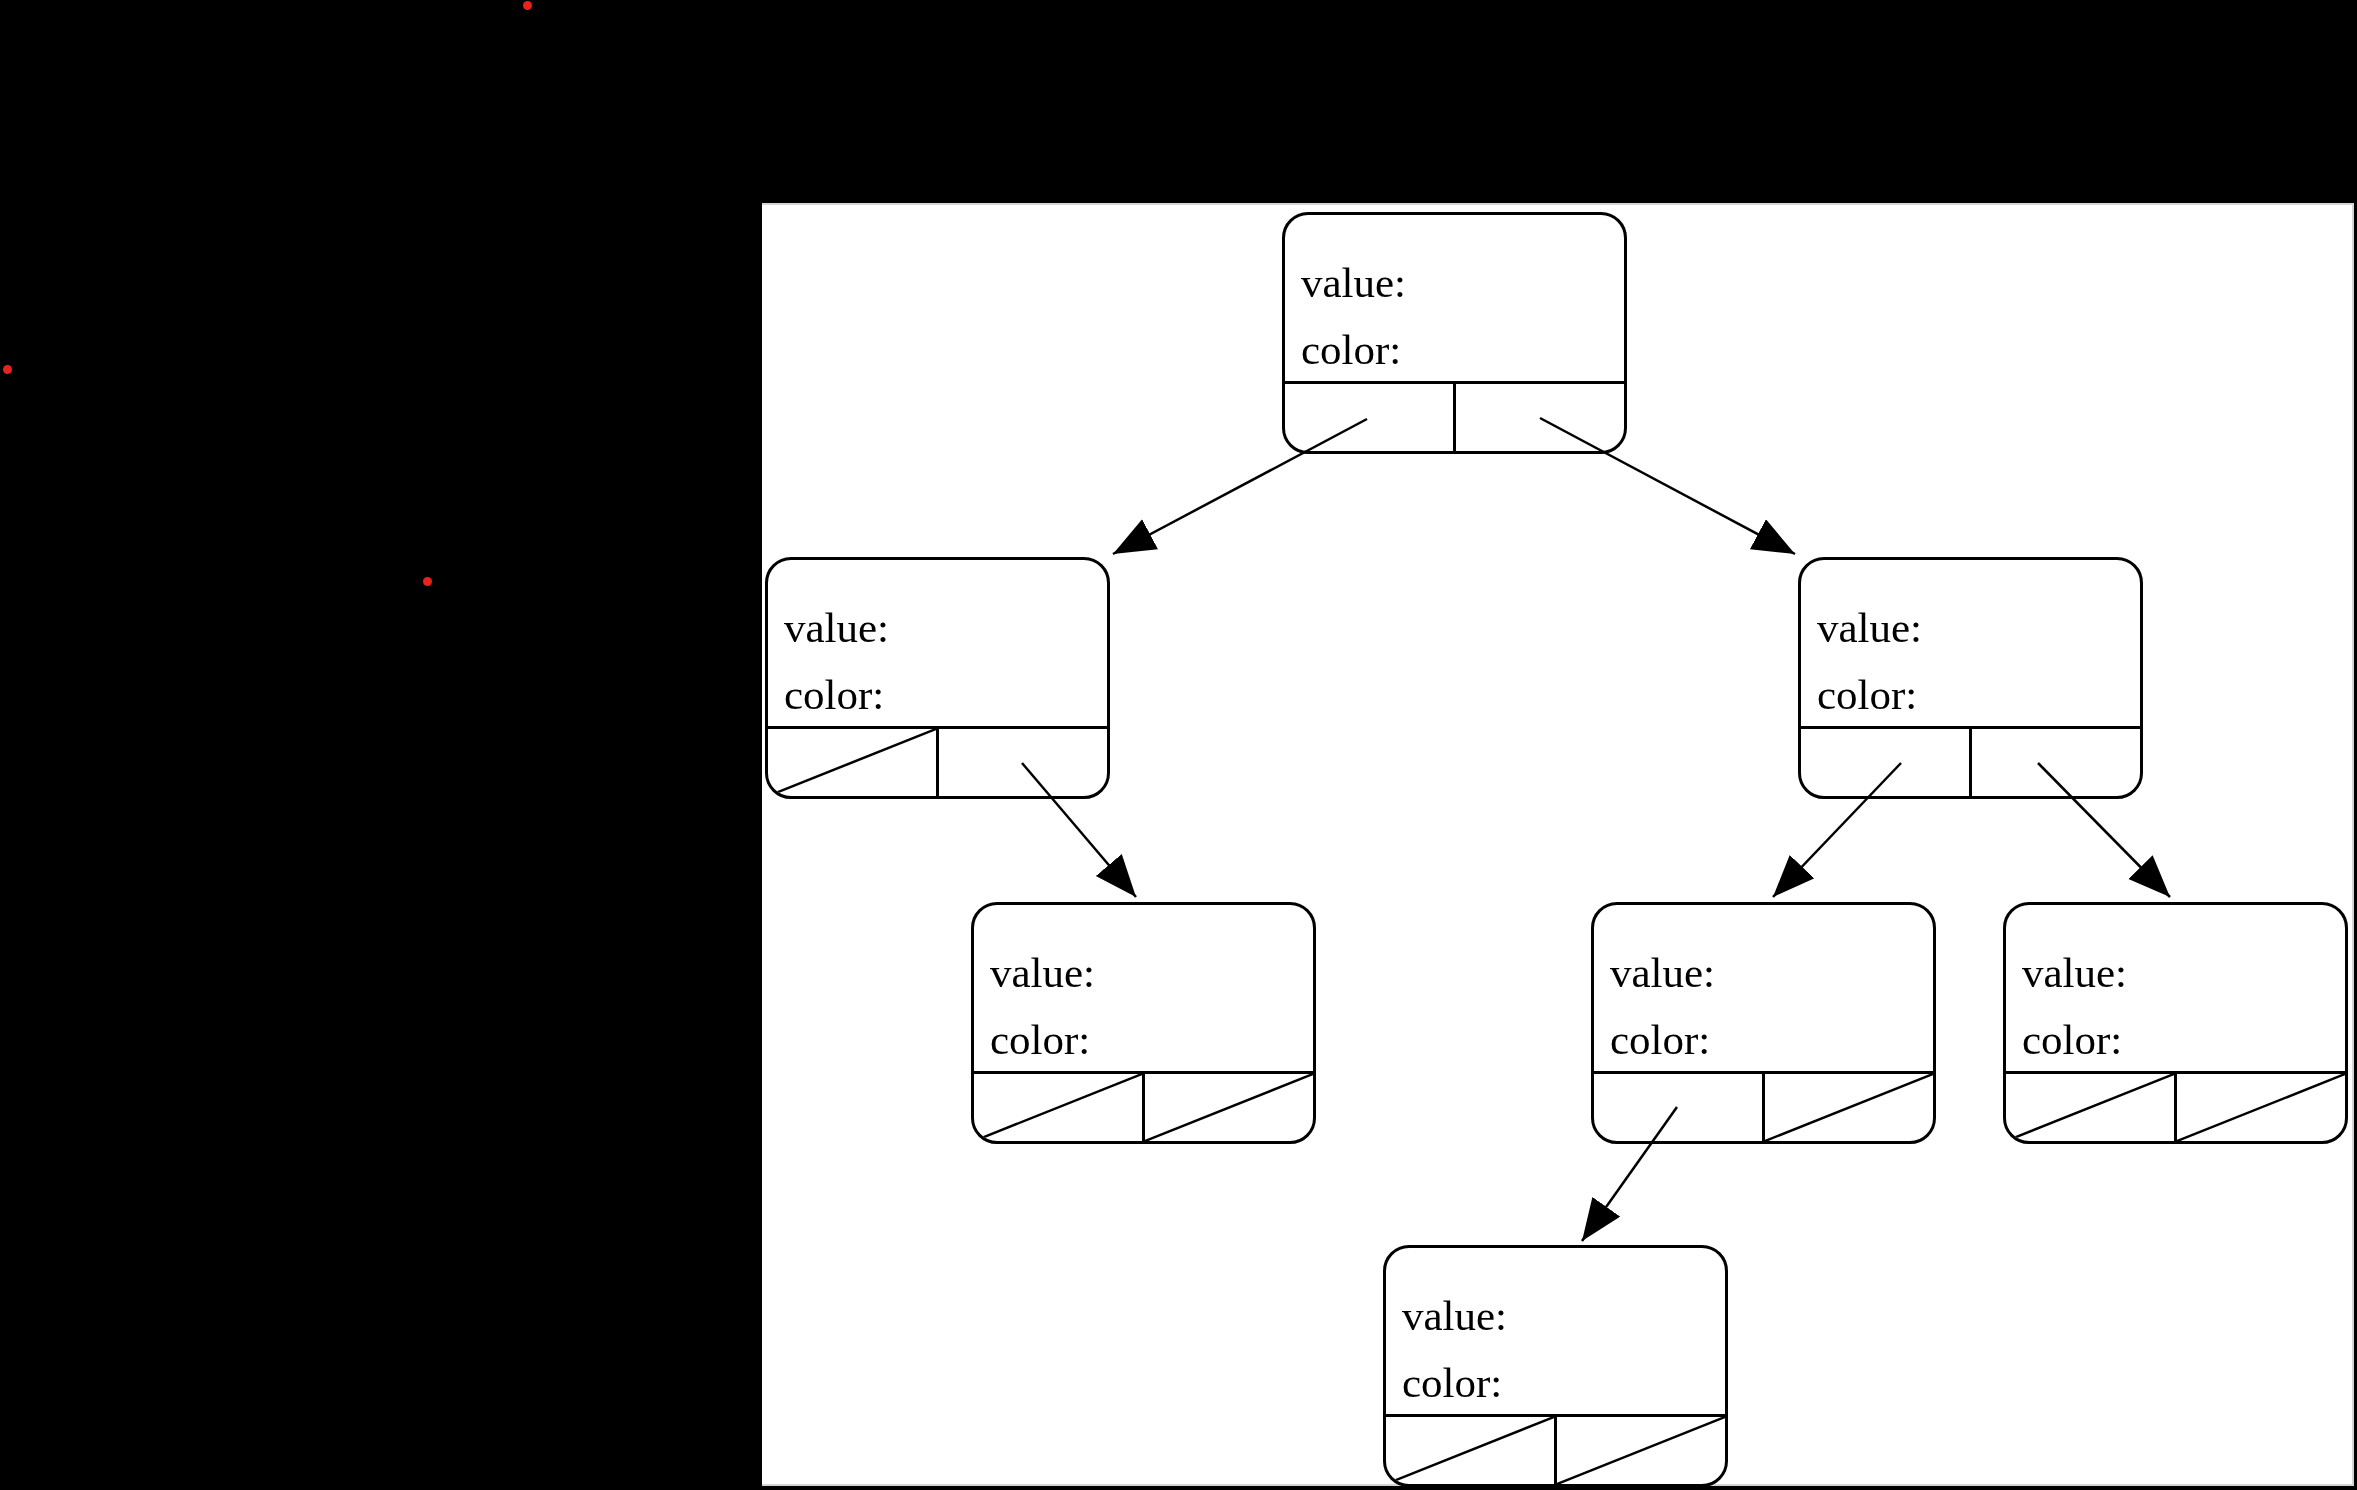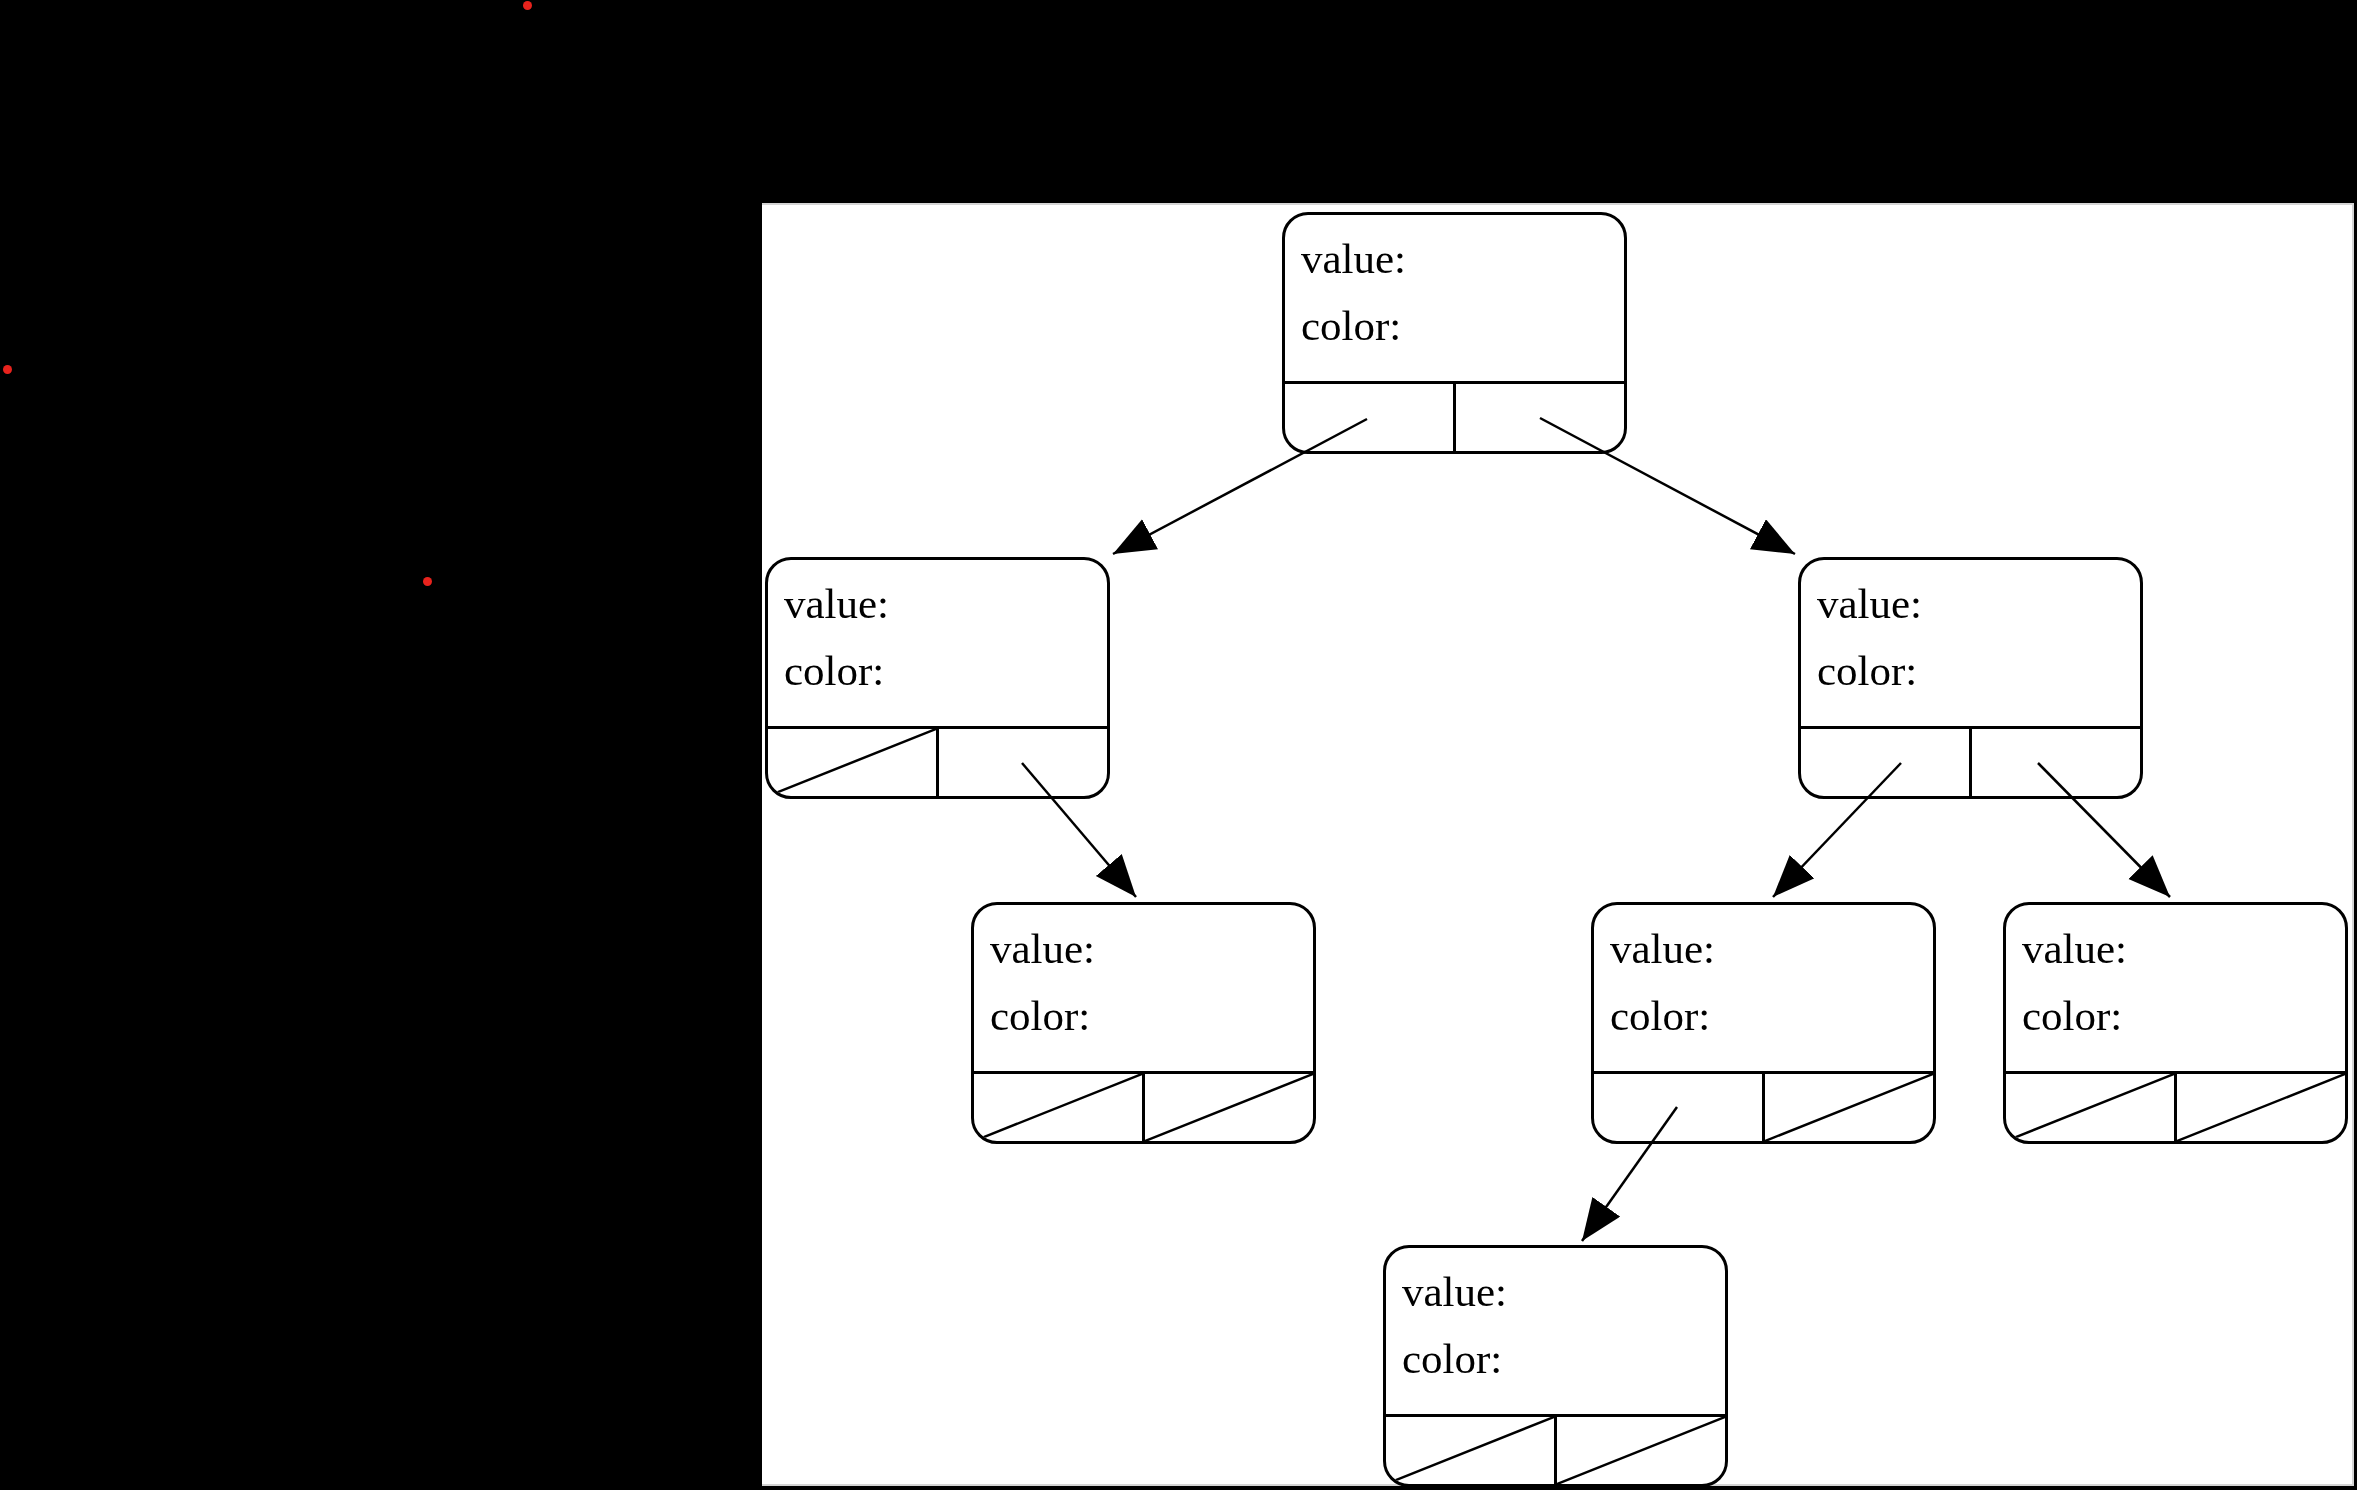--- a/index.html
+++ b/index.html
@@ -9,21 +9,21 @@
     font-family:"Liberation Serif","DejaVu Serif",serif;
   }
   .slide {
     position:absolute; left:762px; top:203px; width:1592px; height:1283px;
     background:#fff; border:2px solid #d4d4d4; border-left:none;
   }
   .node {
     position:absolute; width:345px; height:242px; background:#fff;
     border:3px solid #000; border-radius:26px; overflow:hidden; z-index:2;
   }
-  .fields { padding:10px 0 0 16px; font-size:43px; line-height:67px; color:#000; }
+  .fields { padding:34px 0 0 16px; font-size:43px; line-height:67px; color:#000; }
   .ptr-row {
     position:absolute; left:0; right:0; bottom:0; height:70px;
     border-top:3px solid #000; display:flex;
   }
   .cell { flex:1 1 0; position:relative; }
   .cell.first { border-right:3px solid #000; }
   .slash { position:absolute; inset:0; width:100%; height:100%; display:block; }
   .slash line { stroke:#000; stroke-width:2.5; }
   .overlay { position:absolute; left:0; top:0; z-index:3; pointer-events:none; }
   .overlay line { stroke:#000; stroke-width:2.5; }

